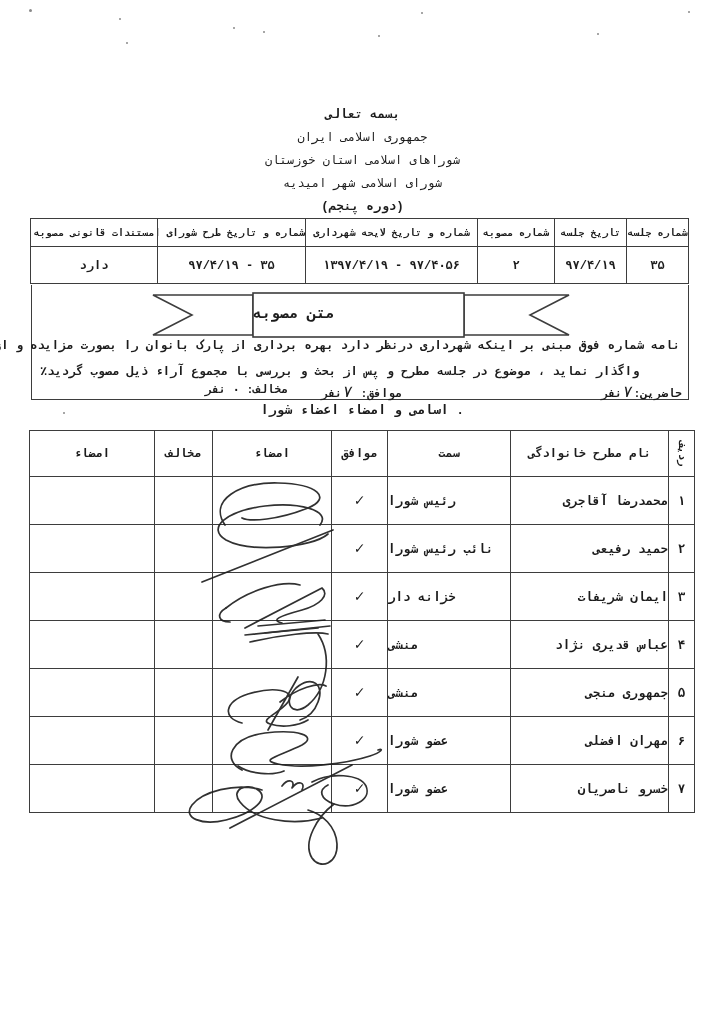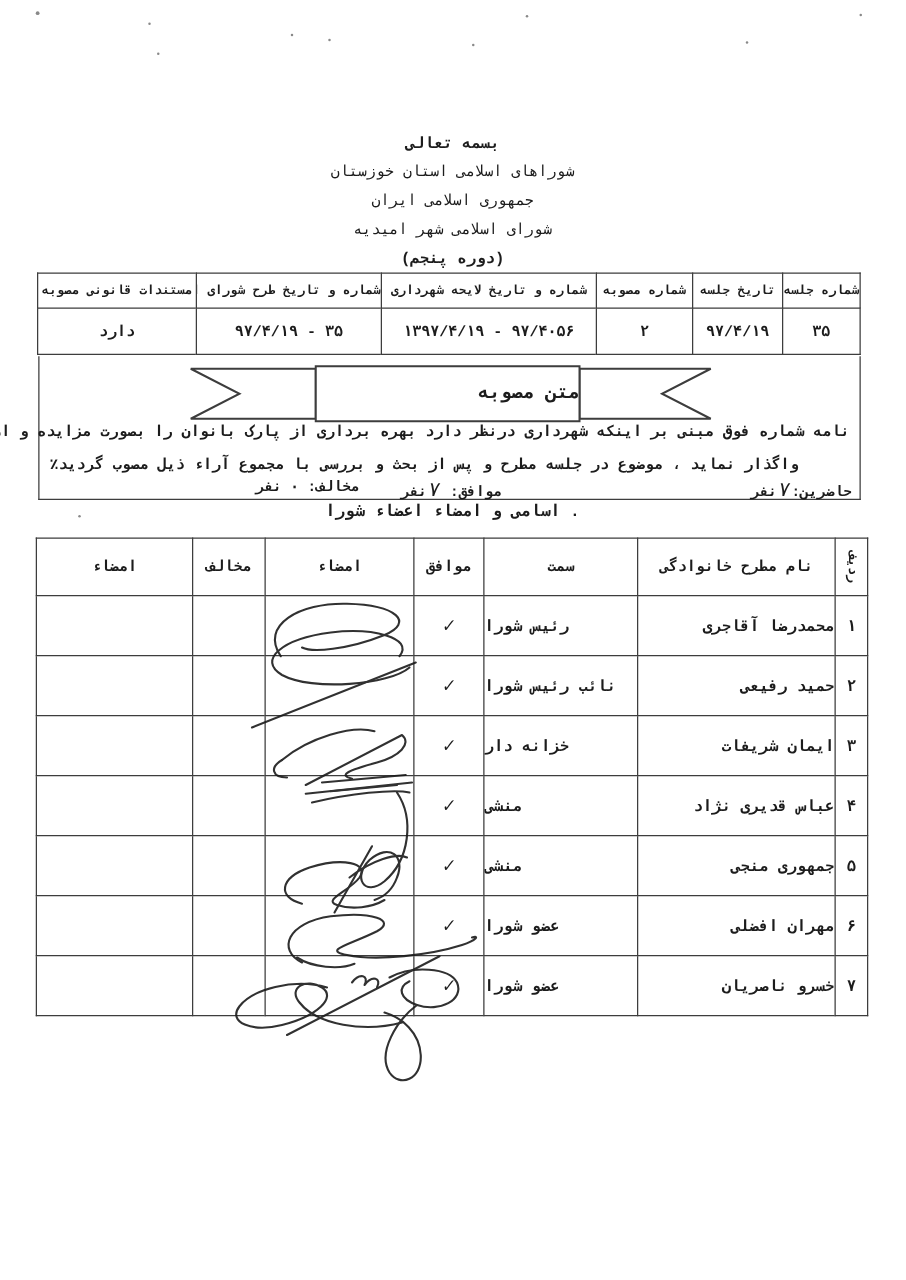--- a/index.html
+++ b/index.html
@@ -24,21 +24,21 @@
   
   .mid-section{
     position:absolute;top:285px;right:36px;width:658px;height:115px;
     border-left:1.5px solid #3d3d3d;border-right:1.5px solid #3d3d3d;border-bottom:1.5px solid #3d3d3d;
     box-sizing:border-box;
   }
   .banner{position:absolute;top:6px;right:118px;width:418px;height:48px;}
   .banner svg{position:absolute;top:0;left:0;}
   .banner .banner-label{
     position:absolute;top:2px;left:101px;width:211px;height:44px;line-height:44px;
-    text-align:right;font-weight:700;font-size:15px;
+    text-align:left;font-weight:700;font-size:15px;
   }
   .res-text{position:absolute;top:48px;right:8px;left:8px;font-size:12px;font-weight:700;line-height:26px;}
   .res-line1{text-align:justify;text-align-last:justify;white-space:nowrap;}
   .res-line2{text-align:left;}
   .counts{position:absolute;top:97px;right:0;left:0;height:18px;font-size:11.5px;font-weight:700;}
   .counts .c-item{position:absolute;top:0;white-space:nowrap;}
   .c-present{right:6px;}
   .c-agree{right:286px;}
   .c-oppose{right:400px;}
   .hand7{display:inline-block;font-size:16px;font-weight:400;transform:skewX(-10deg);margin:0 1px;}
@@ -73,22 +73,22 @@
   <i class="speck" style="top:27px;right:490px;width:2px;height:2px"></i>
   <i class="speck" style="top:31px;right:460px;width:2px;height:2px"></i>
   <i class="speck" style="top:35px;right:345px;width:2px;height:2px"></i>
   <i class="speck" style="top:12px;right:302px;width:2px;height:2px"></i>
   <i class="speck" style="top:33px;right:126px;width:2px;height:2px"></i>
   <i class="speck" style="top:11px;right:35px;width:2px;height:2px"></i>
   <i class="speck" style="top:412px;right:660px;width:2px;height:2px"></i>
 
   <div class="doc-header">
     <div class="h-line h-bold">بسمه تعالی</div>
+    <div class="h-line">جمهوری اسلامی ایران</div>
     <div class="h-line">شوراهای اسلامی استان خوزستان</div>
-    <div class="h-line">جمهوری اسلامی ایران</div>
     <div class="h-line">شورای اسلامی شهر امیدیه</div>
     <div class="h-line h-bold">(دوره پنجم)</div>
   </div>
 
   <table class="meta-table">
     <colgroup>
       <col style="width:62px">
         <col style="width:72px">
         <col style="width:77px">
       <col style="width:172px">

